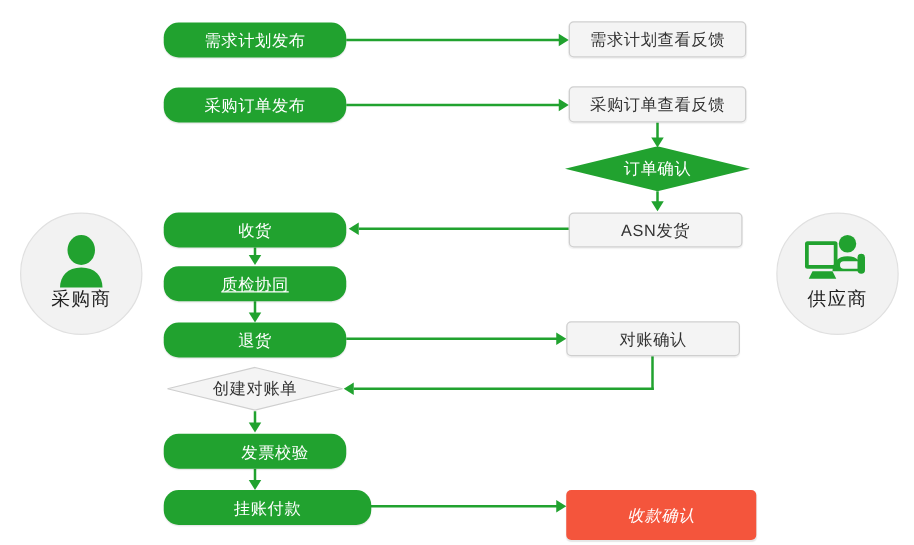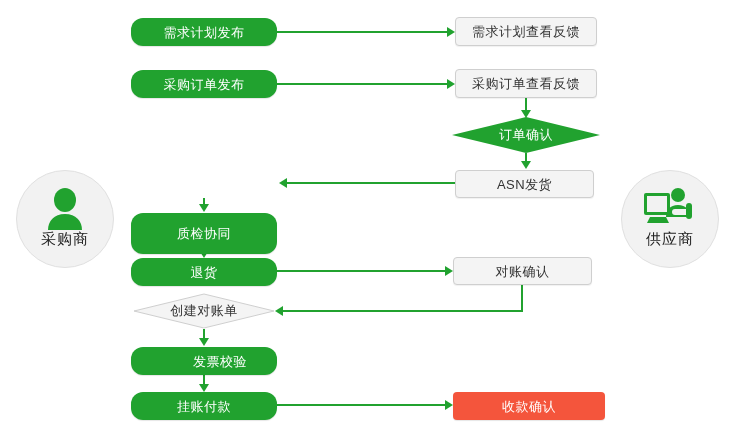--- a/index.html
+++ b/index.html
@@ -178,25 +178,28 @@
   <div class="vline" style="left:525px; top:153px; height:10px;"></div>
   <div class="arrow down" style="left:521px; top:161px;"></div>
 
   <div class="node gray" style="left:455px; top:170px; width:139px; height:28px;">
     <span>ASN发货</span>
   </div>
 
   <div class="hline" style="left:287px; top:182px; width:168px;"></div>
   <div class="arrow left" style="left:279px; top:178px;"></div>
 
+  <div class="node green" style="left:131px; top:170px; width:146px; height:28px;">
+    <span>收货</span>
+  </div>
 
   <div class="vline" style="left:203px; top:198px; height:8px;"></div>
   <div class="arrow down" style="left:199px; top:204px;"></div>
 
-  <div class="node green" style="left:131px; top:213px; width:146px; height:41px;">
+  <div class="node green" style="left:131px; top:213px; width:146px; height:28px;text-decoration:underline;">
     <span>质检协同</span>
   </div>
 
   <div class="vline" style="left:203px; top:241px; height:11px;"></div>
   <div class="arrow down" style="left:199px; top:250px;"></div>
 
   <div class="node green" style="left:131px; top:258px; width:146px; height:28px;">
     <span>退货</span>
   </div>
 
@@ -221,24 +224,24 @@
   <div class="vline" style="left:203px; top:329px; height:11px;"></div>
   <div class="arrow down" style="left:199px; top:338px;"></div>
 
   <div class="node green" style="left:131px; top:347px; width:146px; height:28px;padding-left:32px;">
     <span>发票校验</span>
   </div>
 
   <div class="vline" style="left:203px; top:375px; height:11px;"></div>
   <div class="arrow down" style="left:199px; top:384px;"></div>
 
-  <div class="node green" style="left:131px; top:392px; width:146px; height:28px;">
+  <div class="node green" style="left:131px; top:392px; width:166px; height:28px;">
     <span>挂账付款</span>
   </div>
 
   <div class="hline" style="left:277px; top:404px; width:170px;"></div>
   <div class="arrow right" style="left:445px; top:400px;"></div>
 
-  <div class="node red" style="left:453px; top:392px; width:152px; height:28px;">
+  <div class="node red" style="left:453px; top:392px; width:152px; height:40px;font-style:italic;">
     <span>收款确认</span>
   </div>
 
 </div>
 
 </body></html>

